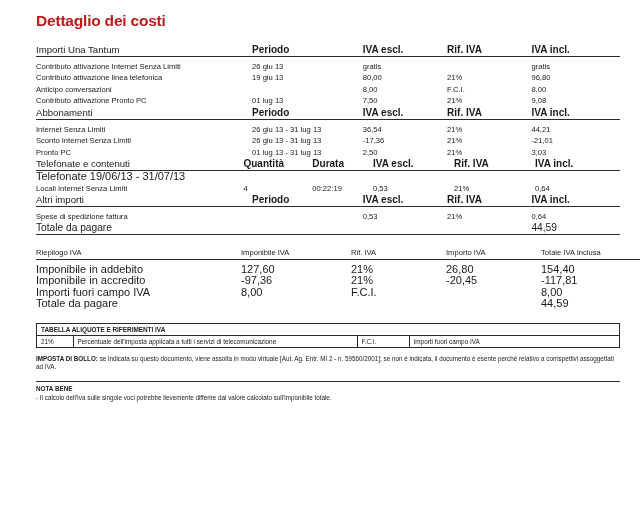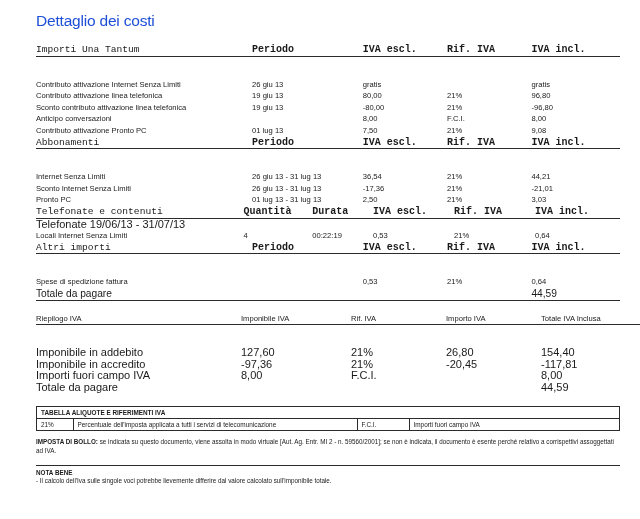--- a/index.html
+++ b/index.html
@@ -17,24 +17,24 @@
   }
   .page {
     position: relative;
     width: 640px;
     height: 519px;
     box-sizing: border-box;
     padding: 12px 20px 4px 36px;
   }
   .doc-title {
     font-size: 15.5px;
-    font-weight: normal;
+    font-weight: bold;
     letter-spacing: -0.2px;
     margin: 0 0 14px 0;
-    color: #1d4ed8;
+    color: #b91c1c;
   }
   table.grid {
     width: 100%;
     border-collapse: collapse;
     table-layout: fixed;
   }
   table.grid td, table.grid th {
     padding: 0;
     vertical-align: bottom;
     font-weight: normal;
@@ -48,33 +48,32 @@
   col.c-excl   { width: 80px; }
   col.c-rif    { width: 80px; }
   col.c-incl   { width: 84px; }
 
   .sect-head td {
     font-size: 9.6px;
     font-weight: bold;
     padding-top: 8px;
     padding-bottom: 2.5px;
     border-bottom: 1.3px solid #2b2b2b;
-    font-family: Liberation Mono, monospace;
   }
   .sect-head td.hdr {
     font-size: 10px;
     font-weight: bold;
   }
   .num { text-align: right; }
   .row td {
     padding-top: 1.6px;
     padding-bottom: 1.4px;
     font-size: 7.6px;
   }
-  .row.first td { padding-top: 22px; }
+  .row.first td { padding-top: 4px; }
   .subhead td {
     font-weight: bold;
     font-size: 11px;
     padding-top: 4px;
     padding-bottom: 1px;
   }
   
   .total-row td {
     font-size: 10.2px;
     font-weight: bold;
@@ -174,27 +173,20 @@
       <td class="num">gratis</td>
       <td class="num"></td>
       <td class="num">gratis</td>
     </tr>
     <tr class="row">
       <td>Contributo attivazione linea telefonica</td>
       <td class="num">19 giu 13</td>
       <td class="num">80,00</td>
       <td class="num">21%</td>
       <td class="num">96,80</td>
-    </tr>
-    <tr class="row">
-      <td>Sconto contributo attivazione linea telefonica</td>
-      <td class="num">19 giu 13</td>
-      <td class="num">-80,00</td>
-      <td class="num">21%</td>
-      <td class="num">-96,80</td>
     </tr>
     <tr class="row">
       <td>Anticipo conversazioni</td>
       <td class="num"></td>
       <td class="num">8,00</td>
       <td class="num">F.C.I.</td>
       <td class="num">8,00</td>
     </tr>
     <tr class="row">
       <td>Contributo attivazione Pronto PC</td>

